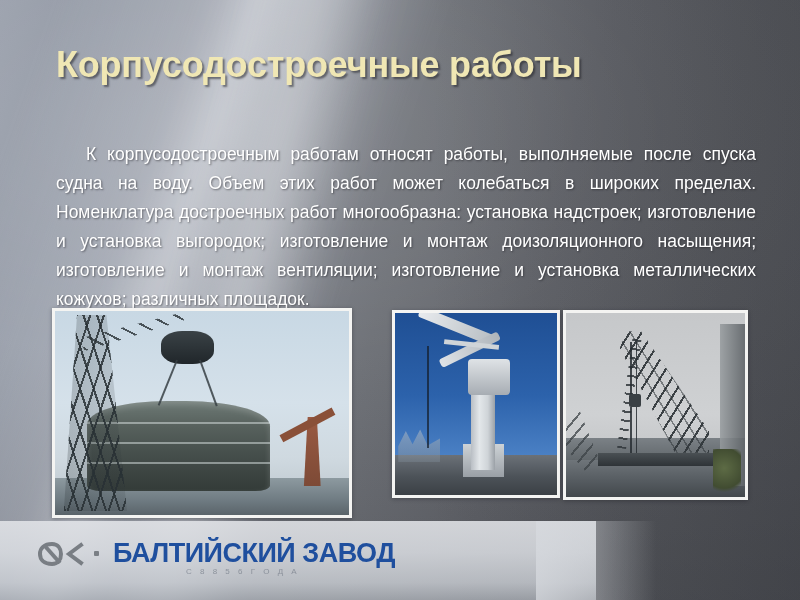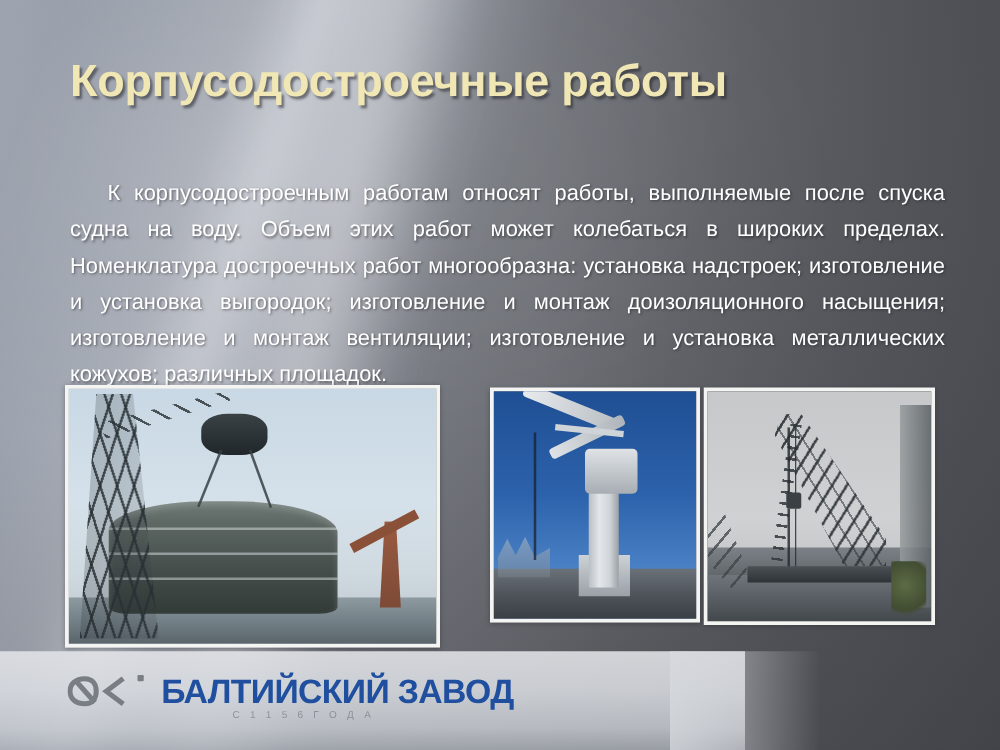--- a/index.html
+++ b/index.html
@@ -240,24 +240,24 @@
   }
   .logo-bar::after {
     content: "";
     position: absolute;
     right: -60px; top: 0;
     width: 120px; height: 100%;
     background: linear-gradient(90deg, rgba(215,218,223,0.75), rgba(120,124,130,0));
   }
   .logo-wrap {
     position: absolute;
-    left: 54px;
+    left: 38px;
     top: 540px;
     display: flex;
-    align-items: flex-start;
+    align-items: center;
     gap: 8px;
   }
   .osk-mark {
     display: flex;
     align-items: center;
     color: #70757b;
     font-size: 30px;
     font-weight: bold;
     letter-spacing: -2px;
     line-height: 1;
@@ -363,15 +363,15 @@
     <span class="osk-mark">
       <svg width="46" height="26" viewBox="0 0 46 26" aria-hidden="true">
         <path d="M14 3 C6 3 2 7.5 2 13 C2 18.5 6 23 14 23 C20 23 23 18.5 23 13 C23 7.5 20 3 14 3 Z" fill="none" stroke="#70757b" stroke-width="4"></path>
         <path d="M6 4 L22 22" fill="none" stroke="#70757b" stroke-width="4"></path>
         <path d="M43 4 L31 13 L43 22" fill="none" stroke="#70757b" stroke-width="4" stroke-linecap="square" stroke-linejoin="miter"></path>
       </svg>
     </span>
     <span class="osk-dot"></span>
     <span class="logo-name">БАЛТИЙСКИЙ ЗАВОД</span>
   </div>
-  <div class="logo-tagline">С 1 1 5 6   Г О Д А</div>
+  <div class="logo-tagline">С 8 8 5 6   Г О Д А</div>
 
 </div>
 
 </body></html>

